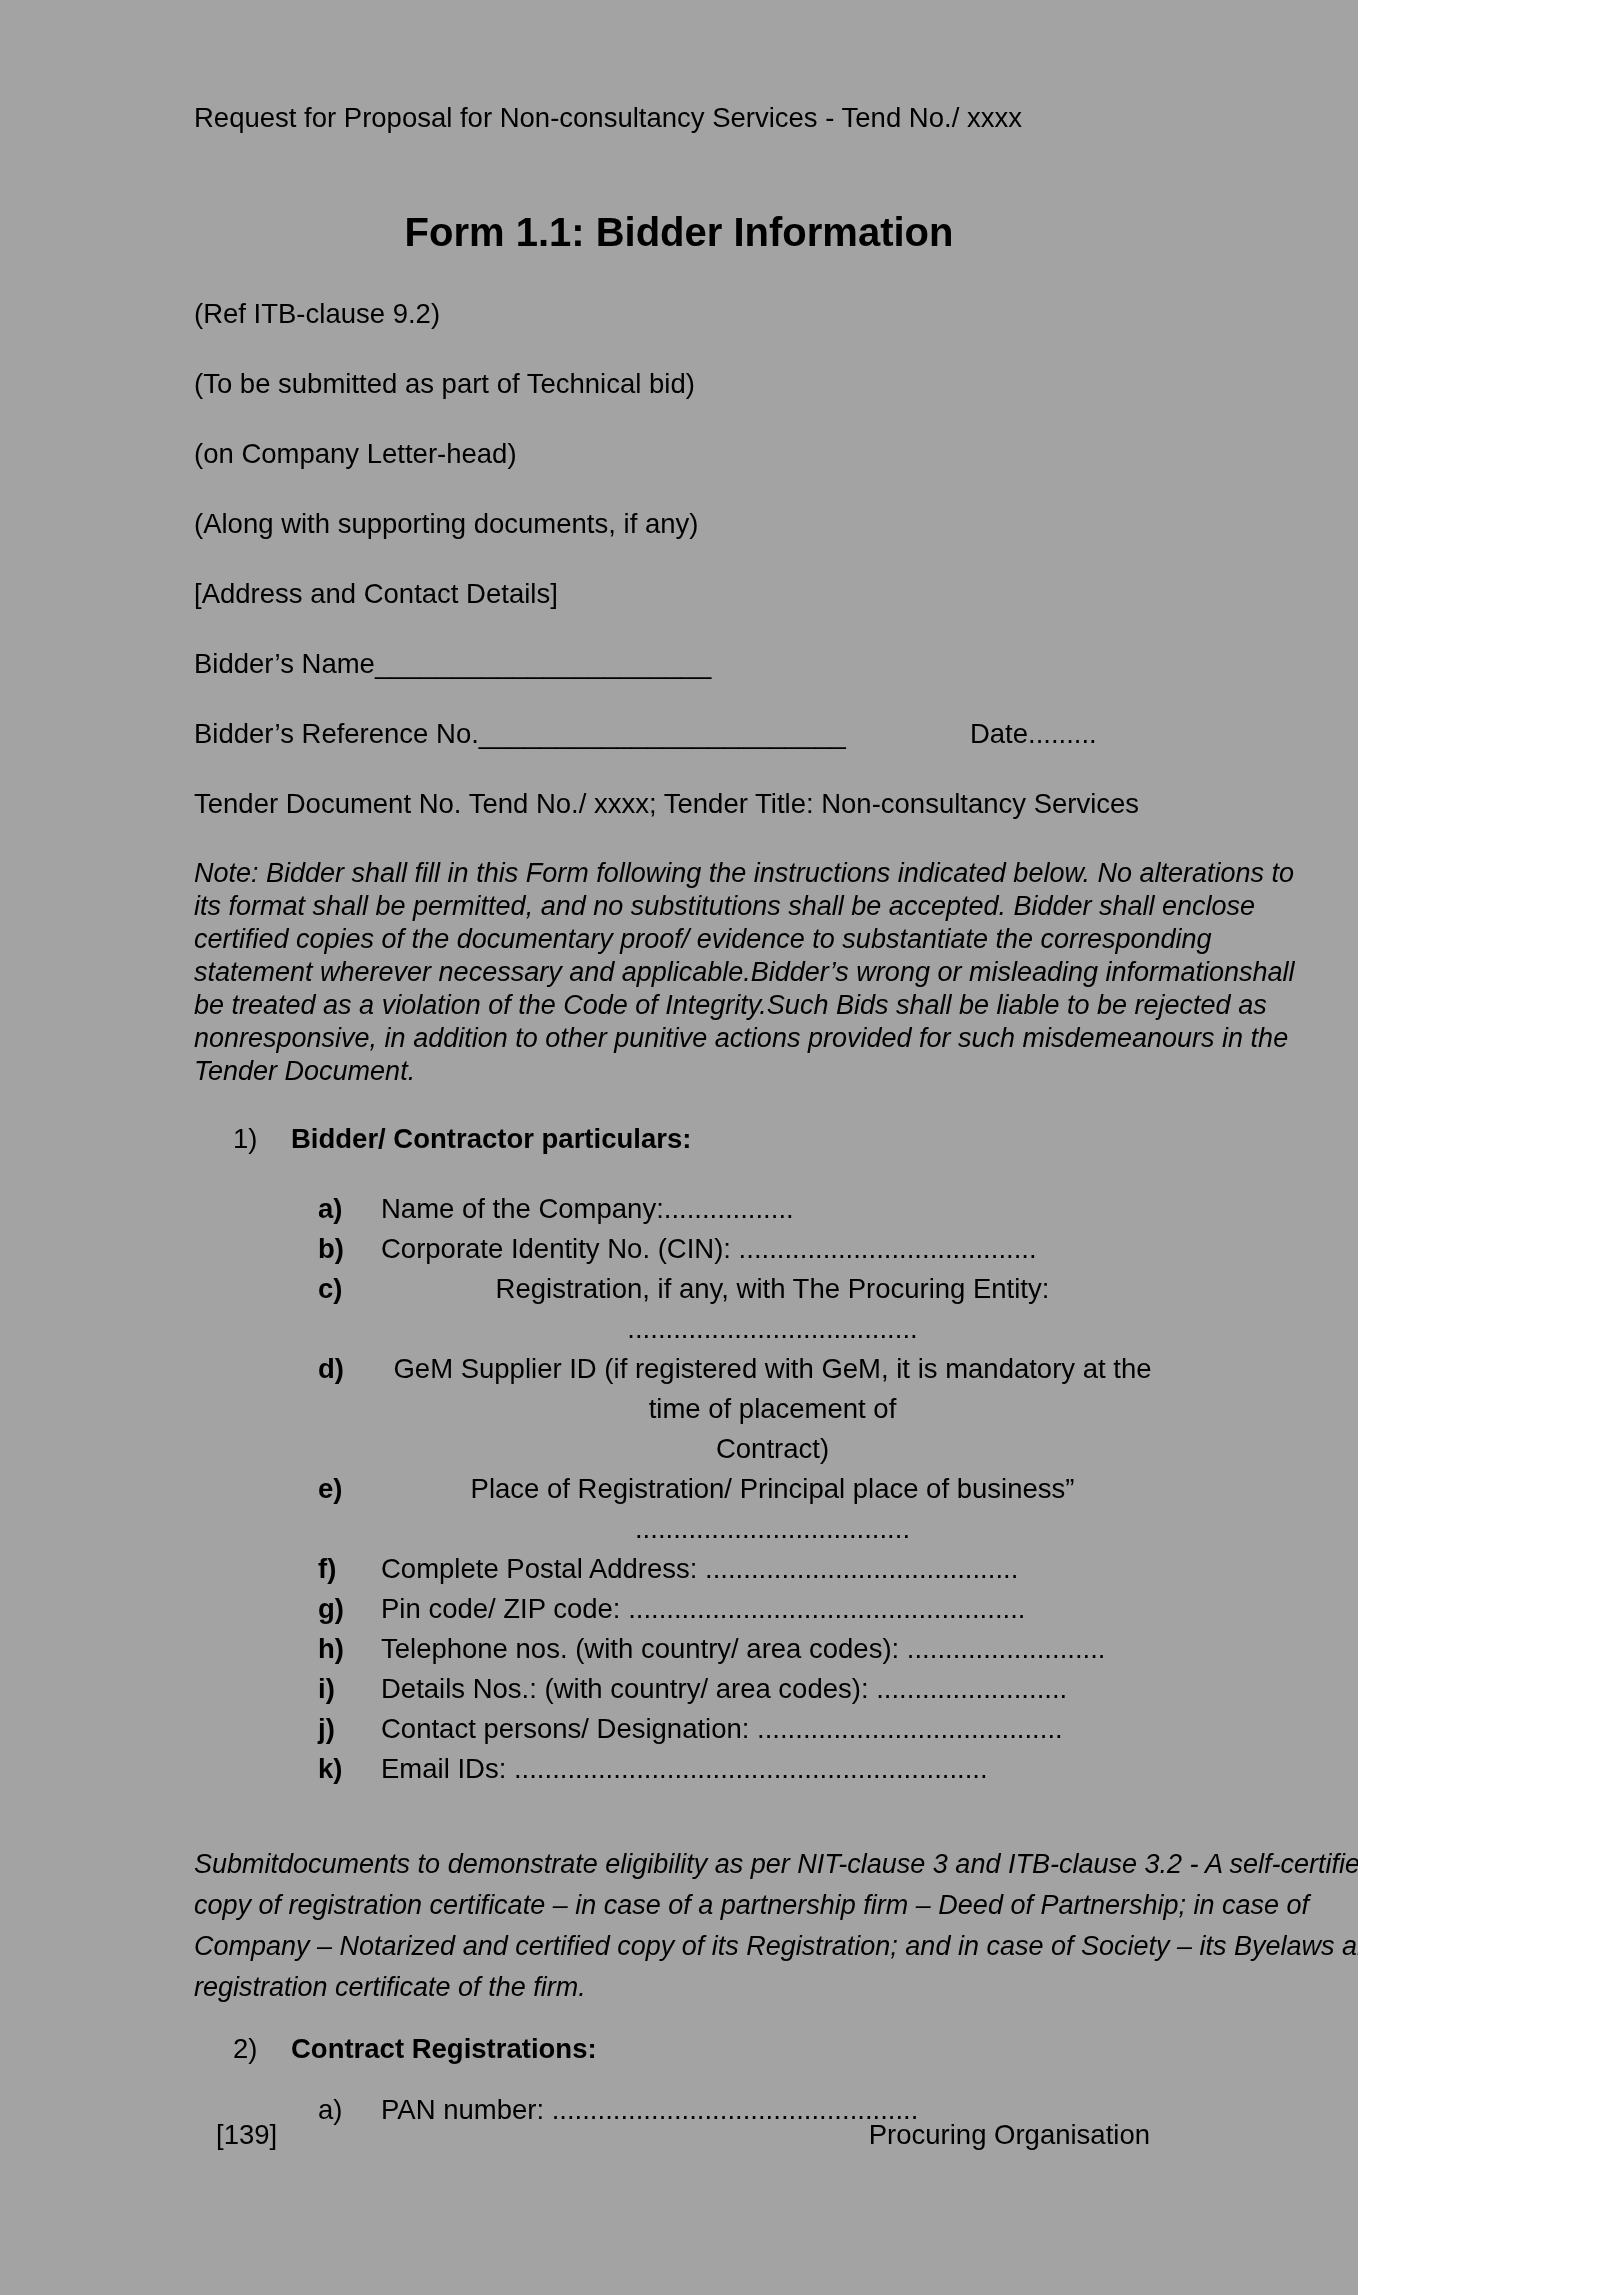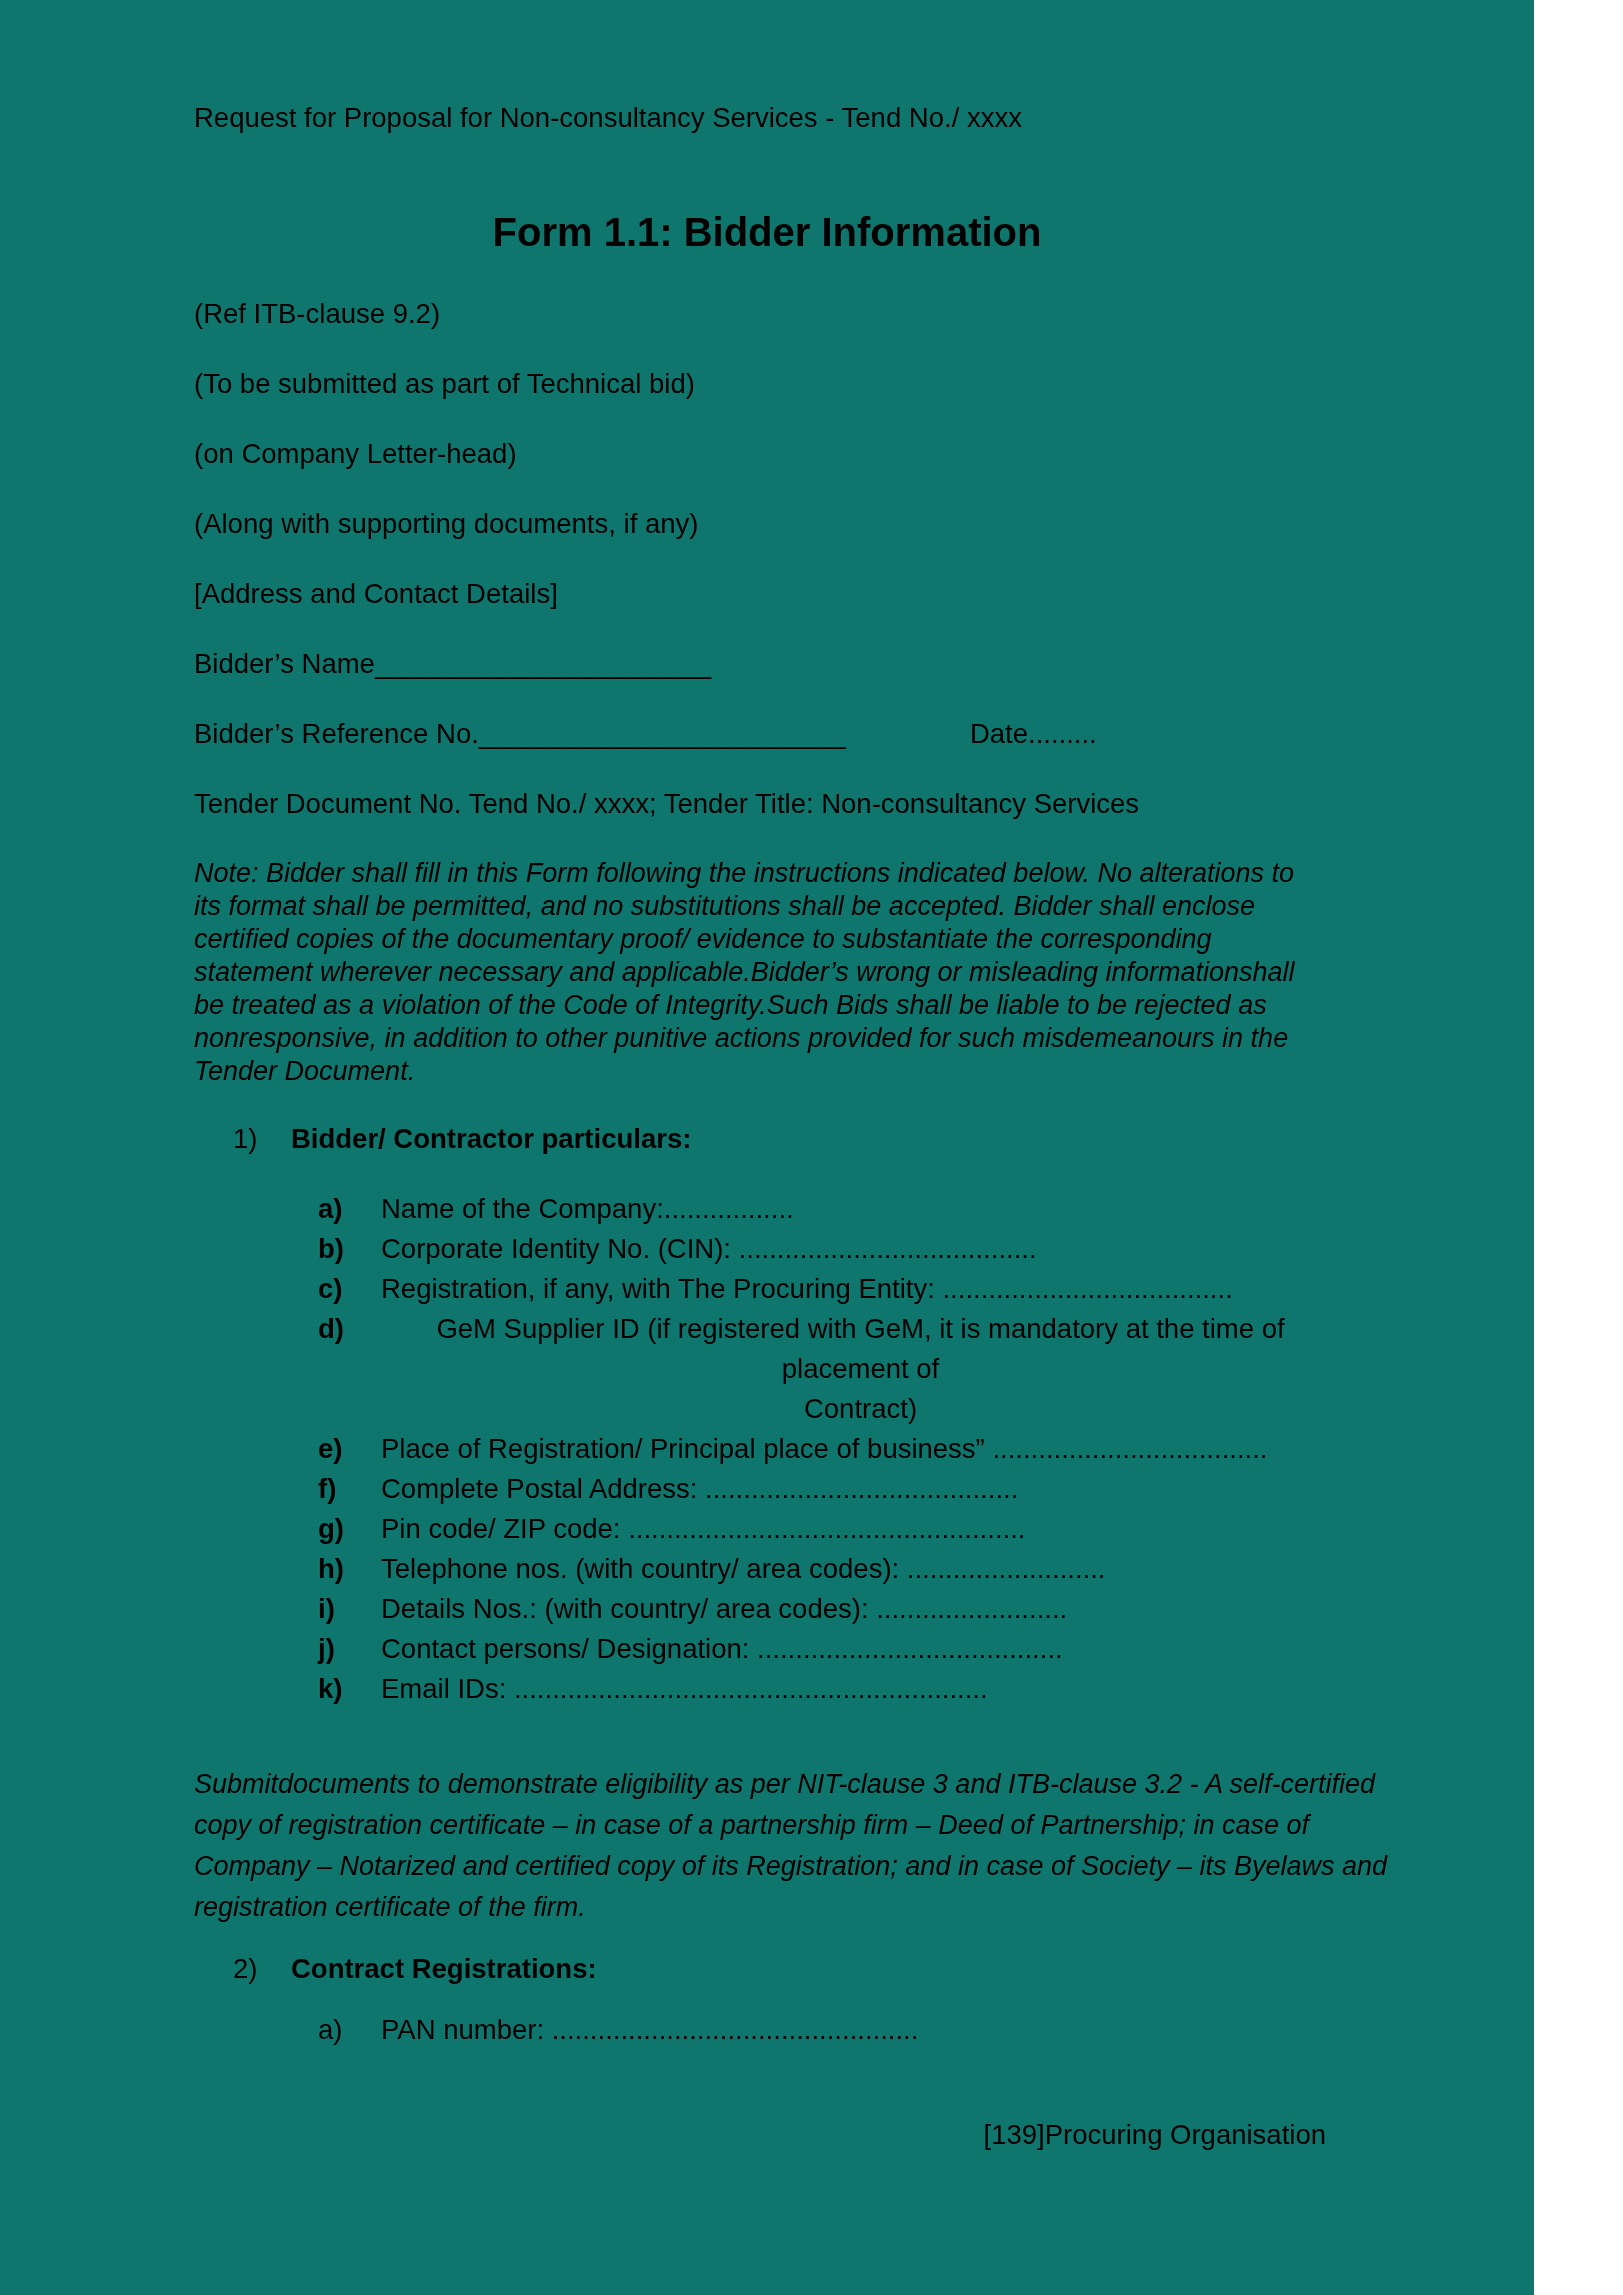--- a/index.html
+++ b/index.html
@@ -1,21 +1,21 @@
 <!DOCTYPE html>
 <html style="font-size:10.5px"><head>
 <meta charset="utf-8">
 <style>
   * { box-sizing: border-box; }
   html, body { margin: 0; padding: 0; background: #ffffff; }
   .page {
     position: relative;
-    width: 1534px;
+    width: 1358px;
     height: 2295px;
-    background: #0f766e;
+    background: #a3a3a3;
     color: #000000;
     font-family: "Liberation Sans", sans-serif;
     font-size: 27.5px;
     overflow: hidden;
   }
   .content { padding: 101px 194px 0 194px; }
   .doc-header { font-size: 27.5px; line-height: 33px; margin: 0 0 75px 0; }
   .title {
     font-size: 40px;
     line-height: 47px;
@@ -49,21 +49,21 @@
     line-height: 41px;
     margin: 0 0 24px 0;
     white-space: pre;
   }
   .footer {
     position: absolute;
     top: 2118px;
     left: 216px;
     right: 208px;
     display: flex;
-    justify-content: flex-end;
+    justify-content: space-between;
     font-size: 27.5px;
     line-height: 33px;
   }
 </style>
 </head>
 <body>
 
 <div class="page">
   <div class="content">
 

